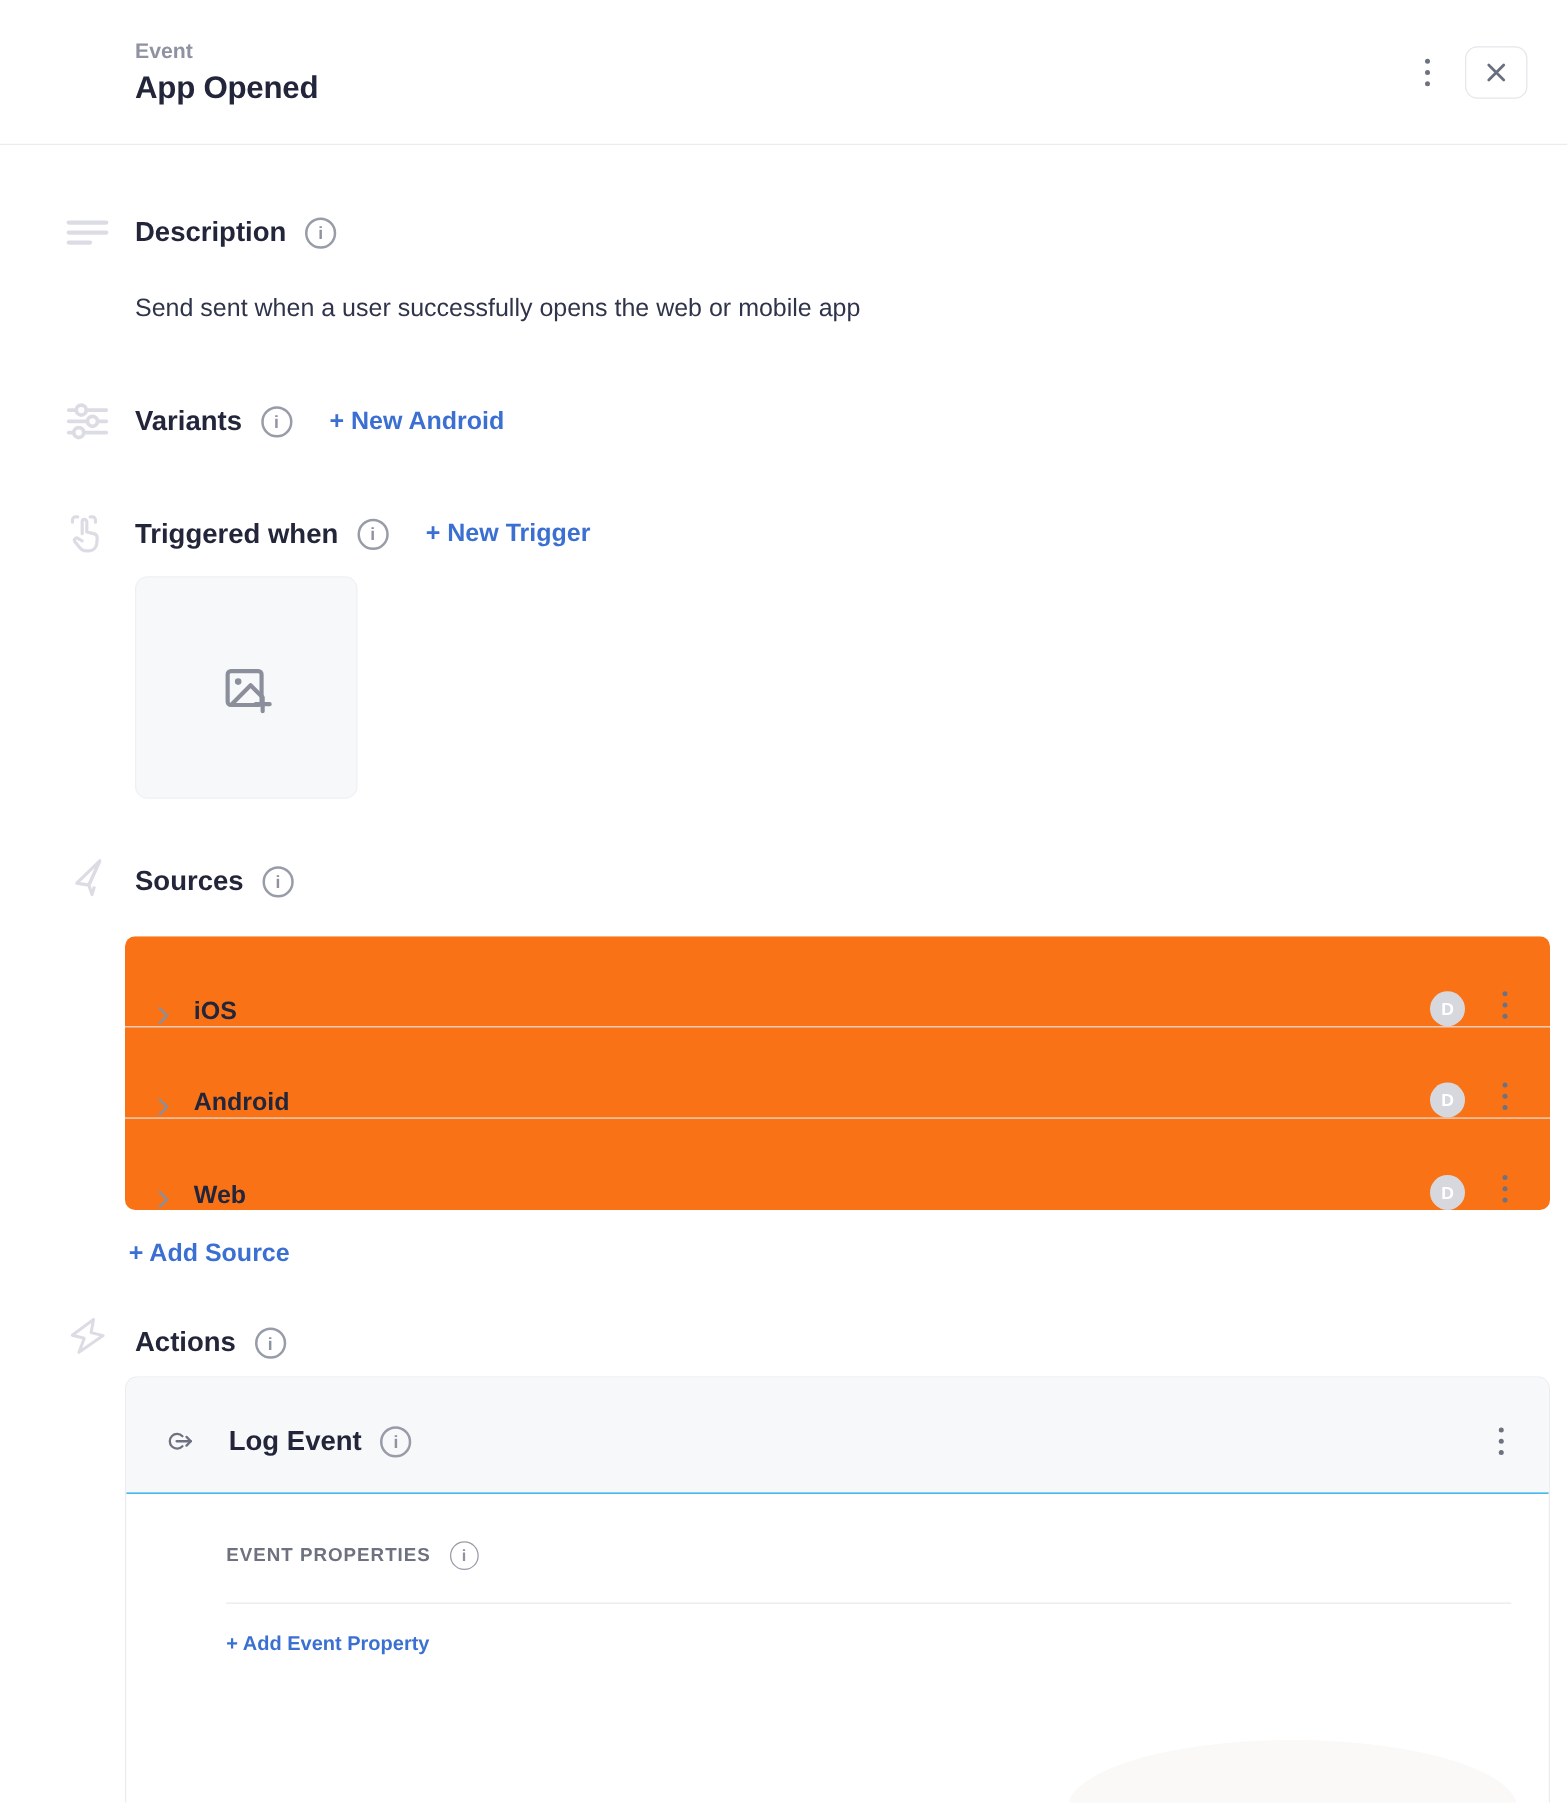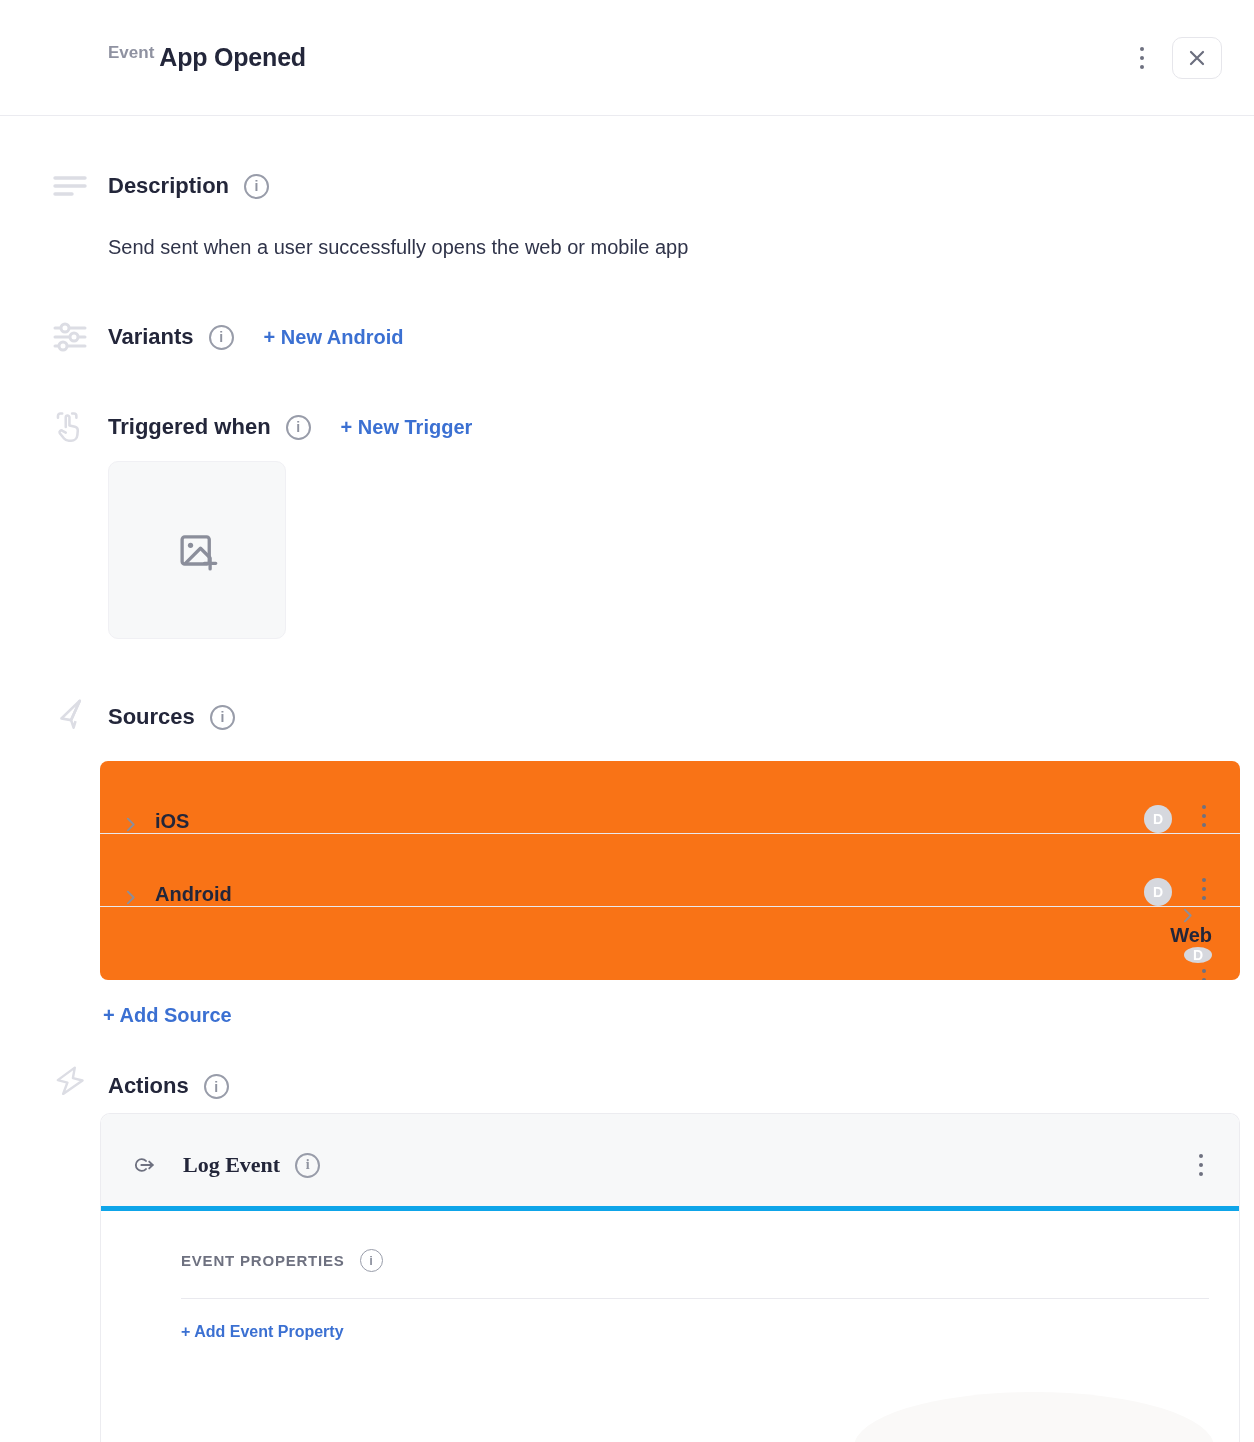--- a/index.html
+++ b/index.html
@@ -14,21 +14,21 @@
   
   .topbar {
     height: 116px;
     border-bottom: 1px solid #ebebf0;
     display: flex;
     align-items: center;
     justify-content: space-between;
     padding: 0 32px 0 108px;
     background: #ffffff;
   }
-  .title-block { display: flex; flex-direction: row; gap: 5px; }
+  .title-block { display: flex; flex-direction: column; gap: 5px; }
   .type-label { font-size: 17px; font-weight: 600; color: #8f92a1; }
   .page-title { font-size: 25px; font-weight: 700; color: #23263a; letter-spacing: -0.2px; }
   .header-actions { display: flex; align-items: center; gap: 20px; }
   .kebab-btn { background: none; border: none; cursor: pointer; padding: 8px; display: flex; }
   .kebab { display: flex; flex-direction: column; gap: 5px; align-items: center; }
   .kebab i { width: 4px; height: 4px; border-radius: 50%; background: #6e7180; display: block; }
   .close-btn {
     width: 50px; height: 42px;
     border: 1px solid #e6e6eb; border-radius: 10px;
     background: #ffffff; cursor: pointer;
@@ -69,35 +69,35 @@
     margin: 16px 0 0 108px;
     width: 178px; height: 178px;
     background: #f7f8f9;
     border: 1px solid #f0f0f4;
     border-radius: 10px;
     display: flex; align-items: center; justify-content: center;
     cursor: pointer;
   }
 
   
-  .sec-sources { margin-top: 60px; }
+  .sec-sources { margin-top: 48px; }
   .source-list {
     margin: 26px 14px 0 100px;
     border-radius: 8px;
     overflow: hidden;
   }
   .source-row {
     height: 73px;
     background: #f97316;
     display: flex; align-items: flex-end;
     padding: 0 28px 0 22px;
     border-bottom: 1px solid #e9e9ee;
     cursor: pointer;
   }
-  .source-row:last-child { border-bottom: none; flex-direction: column; }
+  .source-row:last-child { border-bottom: none; }
   .source-row .chev { margin-right: 16px; display: flex; }
   .source-name { font-size: 20px; font-weight: 700; color: #23263a; }
   .row-spacer { flex: 1; }
   .env-badge {
     width: 28px; height: 28px; border-radius: 50%;
     background: #d6d8de; color: #ffffff;
     font-size: 14px; font-weight: 700;
     display: flex; align-items: center; justify-content: center;
   }
   .row-kebab { margin-left: 24px; background: none; border: none; cursor: pointer; padding: 6px; }
@@ -109,23 +109,22 @@
     margin: 14px 14px 0 100px;
     border: 1px solid #ececf0;
     border-bottom: none;
     border-radius: 10px 10px 0 0;
     height: 500px;
     overflow: hidden;
     background: #ffffff;
   }
   .log-card-head {
     background: #f7f8f9;
-    border-bottom: 5px solid #0ea5e9;
+    border-bottom: 1px solid #0ea5e9;
     padding: 34px 30px 24px 30px;
-    font-family: Liberation Serif, serif;
   }
   .log-title-row { display: flex; align-items: center; }
   .log-icon-cell { width: 26px; margin-right: 26px; display: flex; flex: none; }
   .log-title { font-size: 22px; font-weight: 700; color: #23263a; }
   .log-desc {
     margin: 14px 60px 0 52px;
     font-size: 19.5px; color: #6e7180; line-height: 1.6;
     max-width: 940px;
   }
   .log-card-body { padding: 38px 30px 0 80px; }

